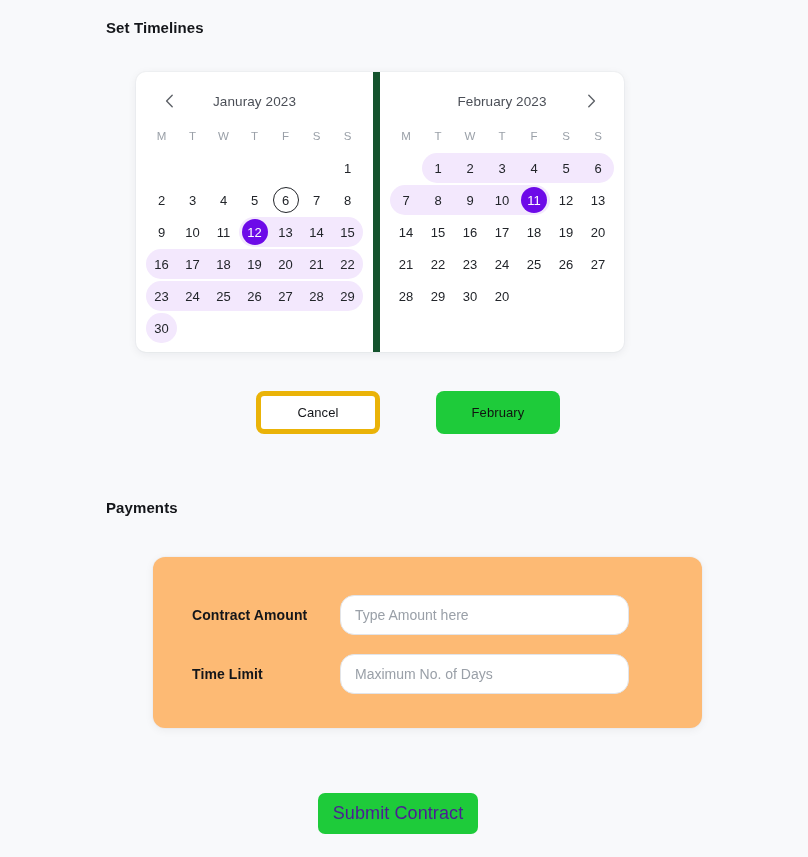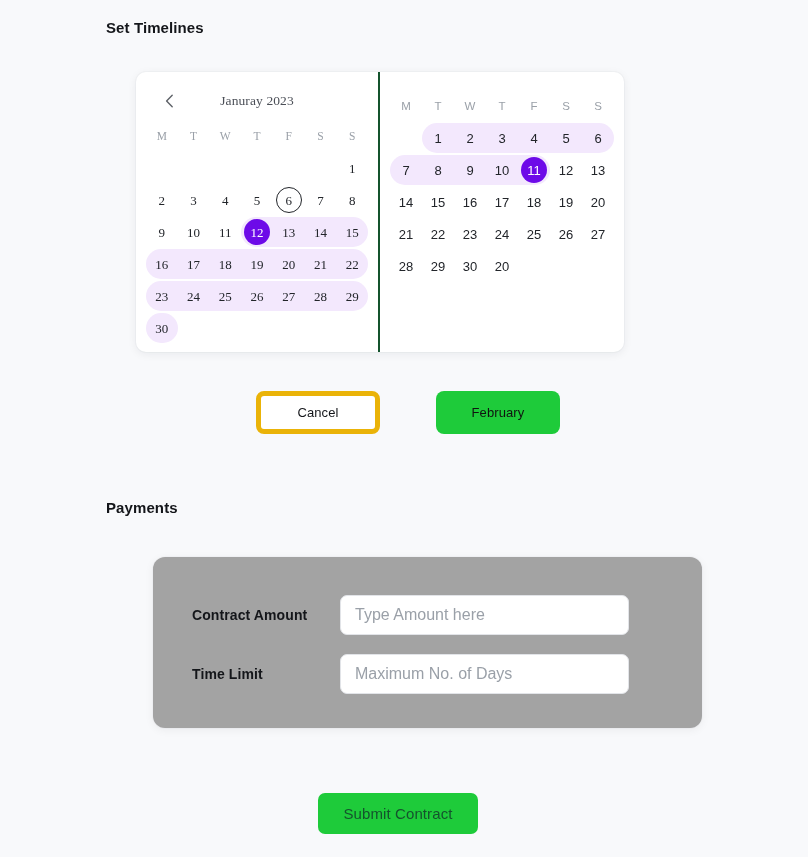--- a/index.html
+++ b/index.html
@@ -30,21 +30,21 @@
     background: #ffffff;
     border-radius: 10px;
     box-shadow: 0 2px 10px rgba(20,25,40,.07), 0 0 0 1px rgba(20,25,40,.025);
     display: flex;
   }
   .cal-pane {
     position: relative;
     width: 244px;
     padding: 14px 10px 0 10px;
   }
-  .cal-pane.left { border-right: 2px solid #14532d; font-family: Liberation Serif, serif; }
+  .cal-pane.left { border-right: 7px solid #14532d; }
 
   .cal-head {
     position: relative;
     height: 30px;
     display: flex;
     align-items: center;
     justify-content: center;
   }
   .cal-month {
     font-size: 13.5px;
@@ -146,54 +146,54 @@
     background: #1ecb3a;
     border: none;
     color: #101510;
   }
   #btn-submit {
     left: 306px; top: 793px;
     width: 160px; height: 41px;
     background: #1ecb3a;
     border: none;
     border-radius: 7px;
-    color: #14532d;
-    font-size: 15px;
+    color: #4c1d95;
+    font-size: 18px;
   }
 
   
   .pay-card {
     position: absolute;
     left: 141px; top: 557px;
     width: 549px; height: 171px;
-    background: #a3a3a3;
+    background: #fdba74;
     border-radius: 12px;
     box-shadow: 0 2px 10px rgba(20,25,40,.06), 0 0 0 1px rgba(20,25,40,.02);
   }
   .field-row {
     position: absolute;
     display: flex;
     align-items: center;
   }
   #row-amount { left: 39px; top: 38px; }
   #row-time   { left: 39px; top: 97px; }
   .field-label {
     width: 148px;
     font-size: 14px;
     font-weight: 700;
     color: #14161a;
     letter-spacing: .1px;
   }
   .field-input {
     width: 289px; height: 40px;
     border: 1px solid #e2e4e8;
-    border-radius: 7px;
+    border-radius: 14px;
     background: #ffffff;
     padding: 0 14px;
-    font-size: 16px;
+    font-size: 14px;
     font-family: "Liberation Sans", sans-serif;
     color: #22252a;
     outline: none;
   }
   .field-input::placeholder { color: #9aa0a8; }
 </style>
 </head>
 <body>
 
 <div class="page">
@@ -335,20 +335,28 @@
             <div class="day empty"></div>
             <div class="day empty"></div>
             <div class="day empty"></div>
             <div class="day empty"></div>
             <div class="day empty"></div>
           </div>
         </div>
     </div>
 
     <div class="cal-pane right">
+      <div class="cal-head">
+        <span class="cal-month">February 2023</span>
+        <button class="nav-btn nav-next" aria-label="next month">
+          <svg width="9" height="14" viewBox="0 0 9 14" fill="none">
+            <path d="M1.8 1.2 L7.4 7 L1.8 12.8" stroke="#5e6268" stroke-width="1.4" stroke-linecap="round" stroke-linejoin="round"></path>
+          </svg>
+        </button>
+      </div>
       <div class="dow-row">
         <div class="dow">M</div>
         <div class="dow">T</div>
         <div class="dow">W</div>
         <div class="dow">T</div>
         <div class="dow">F</div>
         <div class="dow">S</div>
         <div class="dow">S</div>
       </div>
       <div class="weeks" id="weeks-1">

